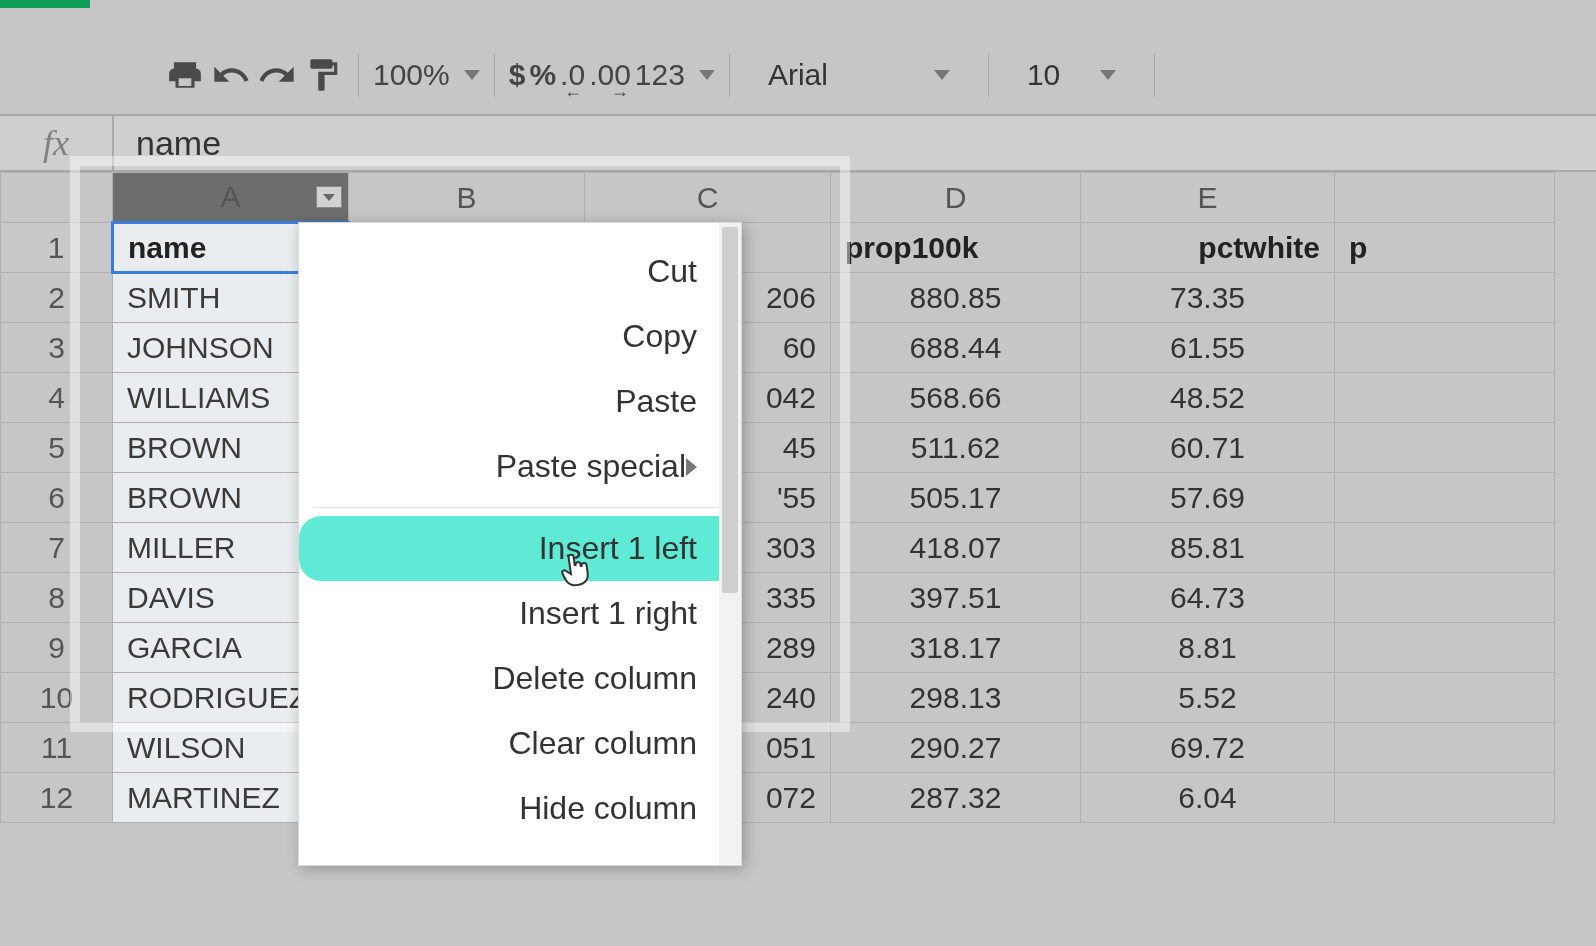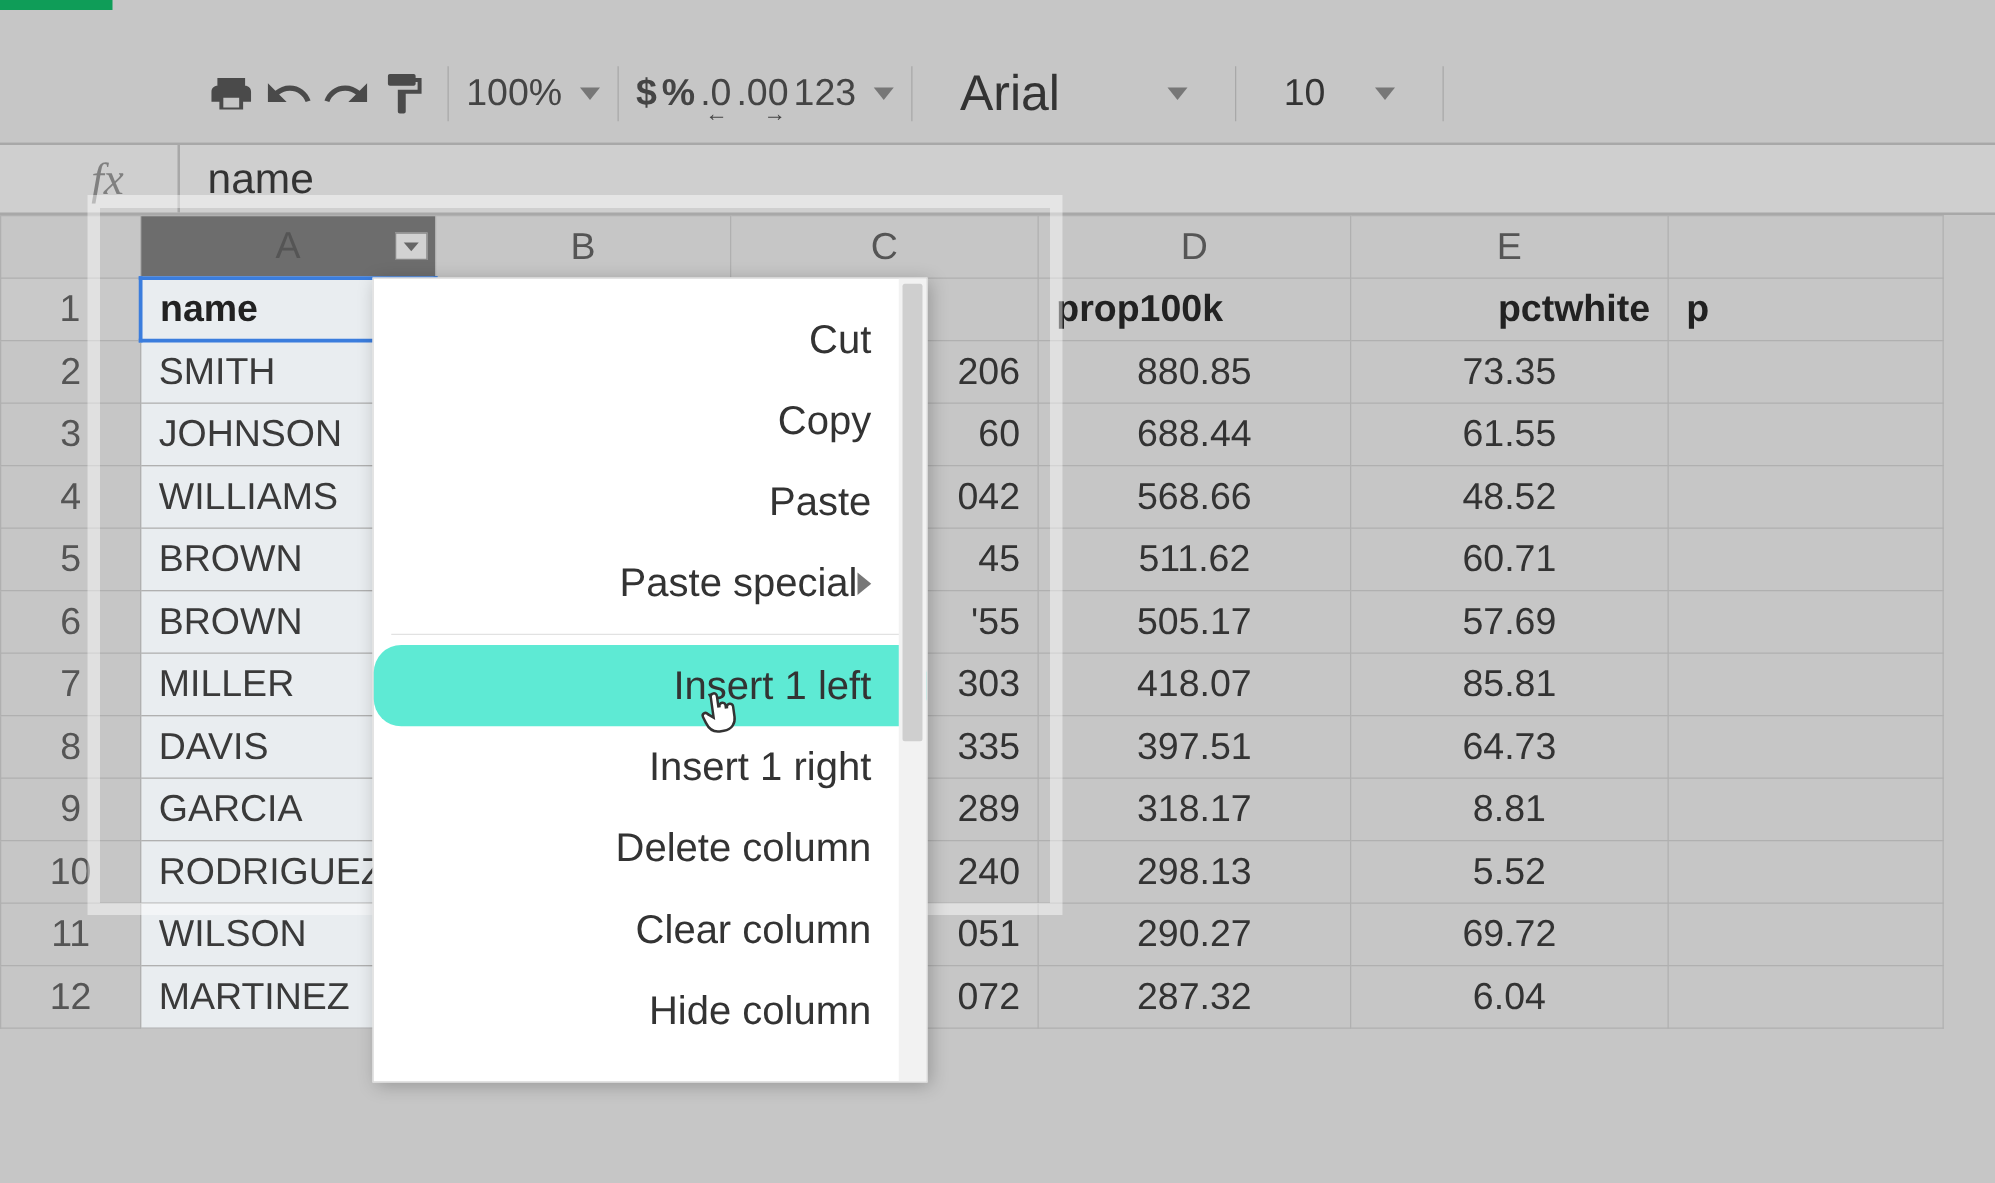--- a/index.html
+++ b/index.html
@@ -69,21 +69,20 @@
     position: absolute;
     top: 114px;
     left: 0;
     width: 100%;
     height: 58px;
     border-top: 2px solid #a8a8a8;
     border-bottom: 2px solid #a8a8a8;
     display: flex;
     align-items: center;
     background: #cfcfcf;
-    padding-left: 30px;
   }
   .fx-label {
     width: 112px;
     text-align: center;
     font-style: italic;
     font-family: "Times New Roman", serif;
     font-size: 36px;
     color: #808080;
   }
   .fx-sep {
@@ -301,21 +300,21 @@
   </span>
 
   <span class="tb-text">
     <span>123</span>
     <span class="dropdown-caret"></span>
   </span>
 
   <span class="sep"></span>
 
   <span class="font-box" style="min-width:230px;justify-content:space-between;">
-    <span style="font-size:40px;text-align:right;">Arial</span>
+    <span style="font-size:30px;text-align:right;">Arial</span>
     <span class="dropdown-caret"></span>
   </span>
 
   <span class="sep"></span>
 
   <span class="font-box" style="min-width:132px;justify-content:space-between;">
     <span style="font-size:30px;">10</span>
     <span class="dropdown-caret"></span>
   </span>
 

